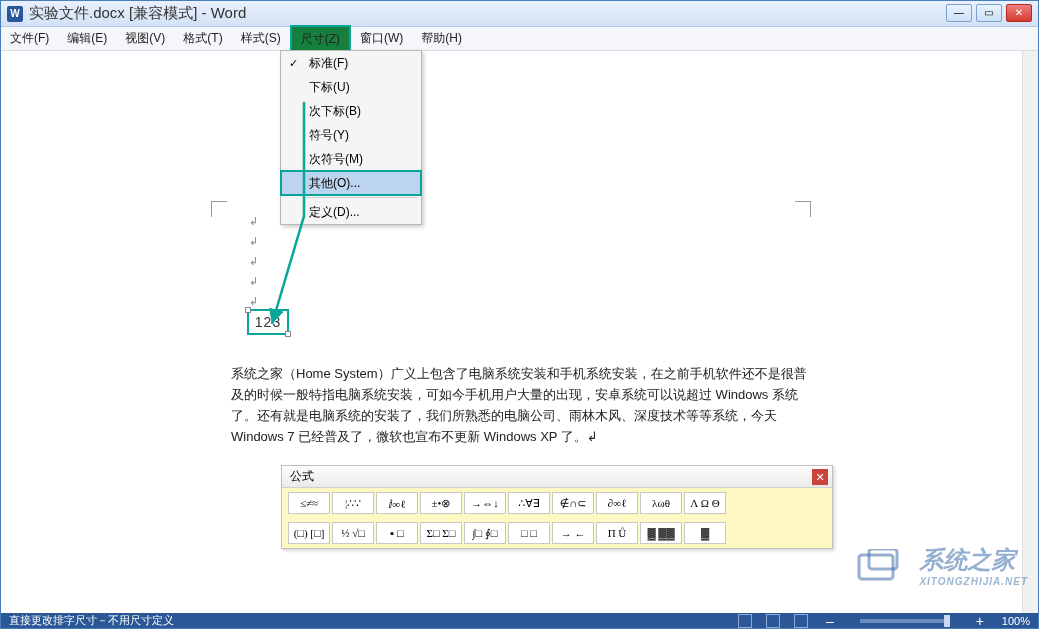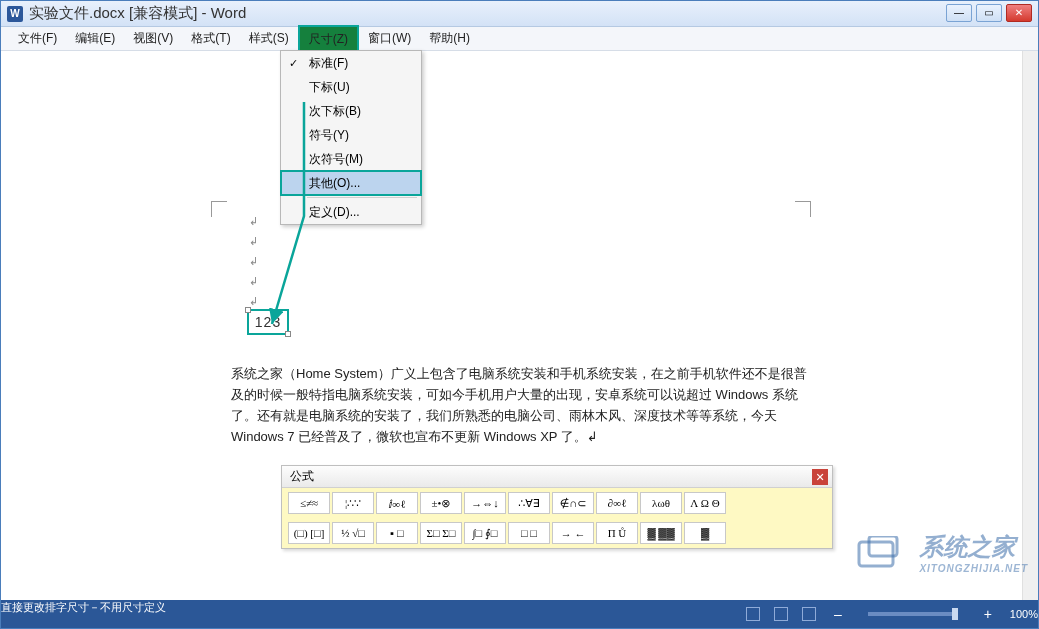--- a/index.html
+++ b/index.html
@@ -9,21 +9,21 @@
 
 
 .titlebar { height: 26px; background: linear-gradient(#e8f0fc, #d3e2f6); display: flex; align-items: center; padding-left: 6px; border-bottom: 1px solid #b5c9e2; }
 .titlebar .app-icon { width: 16px; height: 16px; background: #2b579a; color: #fff; font-size: 10px; font-weight: bold; display: flex; align-items: center; justify-content: center; border-radius: 2px; margin-right: 6px; }
 .titlebar .title { font-size: 15px; color: #333; flex: 1; }
 .titlebar .win-controls { display: flex; height: 20px; gap: 4px; margin-right: 6px; }
 .titlebar .win-btn { width: 26px; height: 18px; border: 1px solid #7aa3d4; background: linear-gradient(#eaf2fd,#cfe0f5); display: flex; align-items: center; justify-content: center; font-size: 10px; border-radius: 2px; }
 .titlebar .win-btn.close { background: linear-gradient(#f08080,#d43a2f); border-color: #b02a22; color: #fff; }
 
 
-.menubar { height: 24px; background: #f4f6fa; border-bottom: 1px solid #d6dde7; display: flex; align-items: stretch; padding-left: 8px; font-size: 12px; color: #222; }
+.menubar { height: 24px; background: #f4f6fa; border-bottom: 1px solid #d6dde7; display: flex; align-items: stretch; font-size: 12px; color: #222; }
 .menubar .menu-item { padding: 0 9px; display: flex; align-items: center; cursor: default; position: relative; }
 .menubar .menu-item.active { background: #15803d; border: 2px solid #0aa59a; border-bottom: none; margin-top: -2px; padding-top: 2px; z-index: 30; }
 
 
 .dropdown { position: absolute; top: 50px; left: 280px; width: 142px; background: #f5f5f5; border: 1px solid #b8b8b8; box-shadow: 2px 2px 4px rgba(0,0,0,0.2); z-index: 25; font-size: 12px; }
 .dropdown .dd-item { height: 24px; display: flex; align-items: center; padding-left: 28px; position: relative; }
 .dropdown .dd-item .check { position: absolute; left: 8px; font-size: 11px; }
 .dropdown .dd-sep { height: 1px; background: #d0d0d0; margin: 2px 4px 2px 26px; }
 .dropdown .dd-item.highlight { background: #bcd4ee; }
 .dropdown .dd-item.boxed { outline: 2px solid #0aa59a; outline-offset: -1px; }
@@ -48,21 +48,21 @@
 .eq-toolbar .eq-row { display: flex; padding: 4px 6px; gap: 2px; flex-wrap: nowrap; }
 .eq-toolbar .eq-btn { width: 42px; height: 22px; border: 1px solid #c8c8c8; background: #fff; font-size: 11px; display: flex; align-items: center; justify-content: center; white-space: nowrap; overflow: hidden; font-family: "Cambria Math", serif; }
 
 
 .arrow { position: absolute; z-index: 40; pointer-events: none; }
 
 
 .vscroll { position: absolute; right: 0; top: 0; bottom: 0; width: 16px; background: #f0f0f0; border-left: 1px solid #e0e0e0; }
 
 
-.statusbar { height: 28px; background: #2b5797; color: #fff; display: flex; font-size: 11px; padding: 0 0; }
+.statusbar { height: 15px; background: #2b5797; color: #fff; display: flex; align-items: center; font-size: 11px; padding: 0 8px; }
 .statusbar .status-left { flex: 1; }
 .statusbar .status-icons { display: flex; gap: 14px; align-items: center; }
 .statusbar .st-icon { width: 14px; height: 14px; border: 1px solid #a9c1e8; opacity: .8; }
 .statusbar .zoom-slider { width: 90px; height: 4px; background: #6a8cc2; position: relative; margin: 0 8px; }
 .statusbar .zoom-slider .thumb { position: absolute; right: 0; top: -4px; width: 6px; height: 12px; background: #c9d9f0; }
 .statusbar .zoom-op { font-size: 14px; padding: 0 4px; }
 
 
 .watermark { position: absolute; right: 10px; bottom: 26px; font-size: 24px; color: rgba(60,110,170,0.55); font-weight: bold; font-style: italic; pointer-events: none; display:flex; align-items:center; gap:20px;}
 .watermark .wm-sub { font-size: 10px; letter-spacing: 1px; display:block; color: rgba(60,110,170,0.5); }

